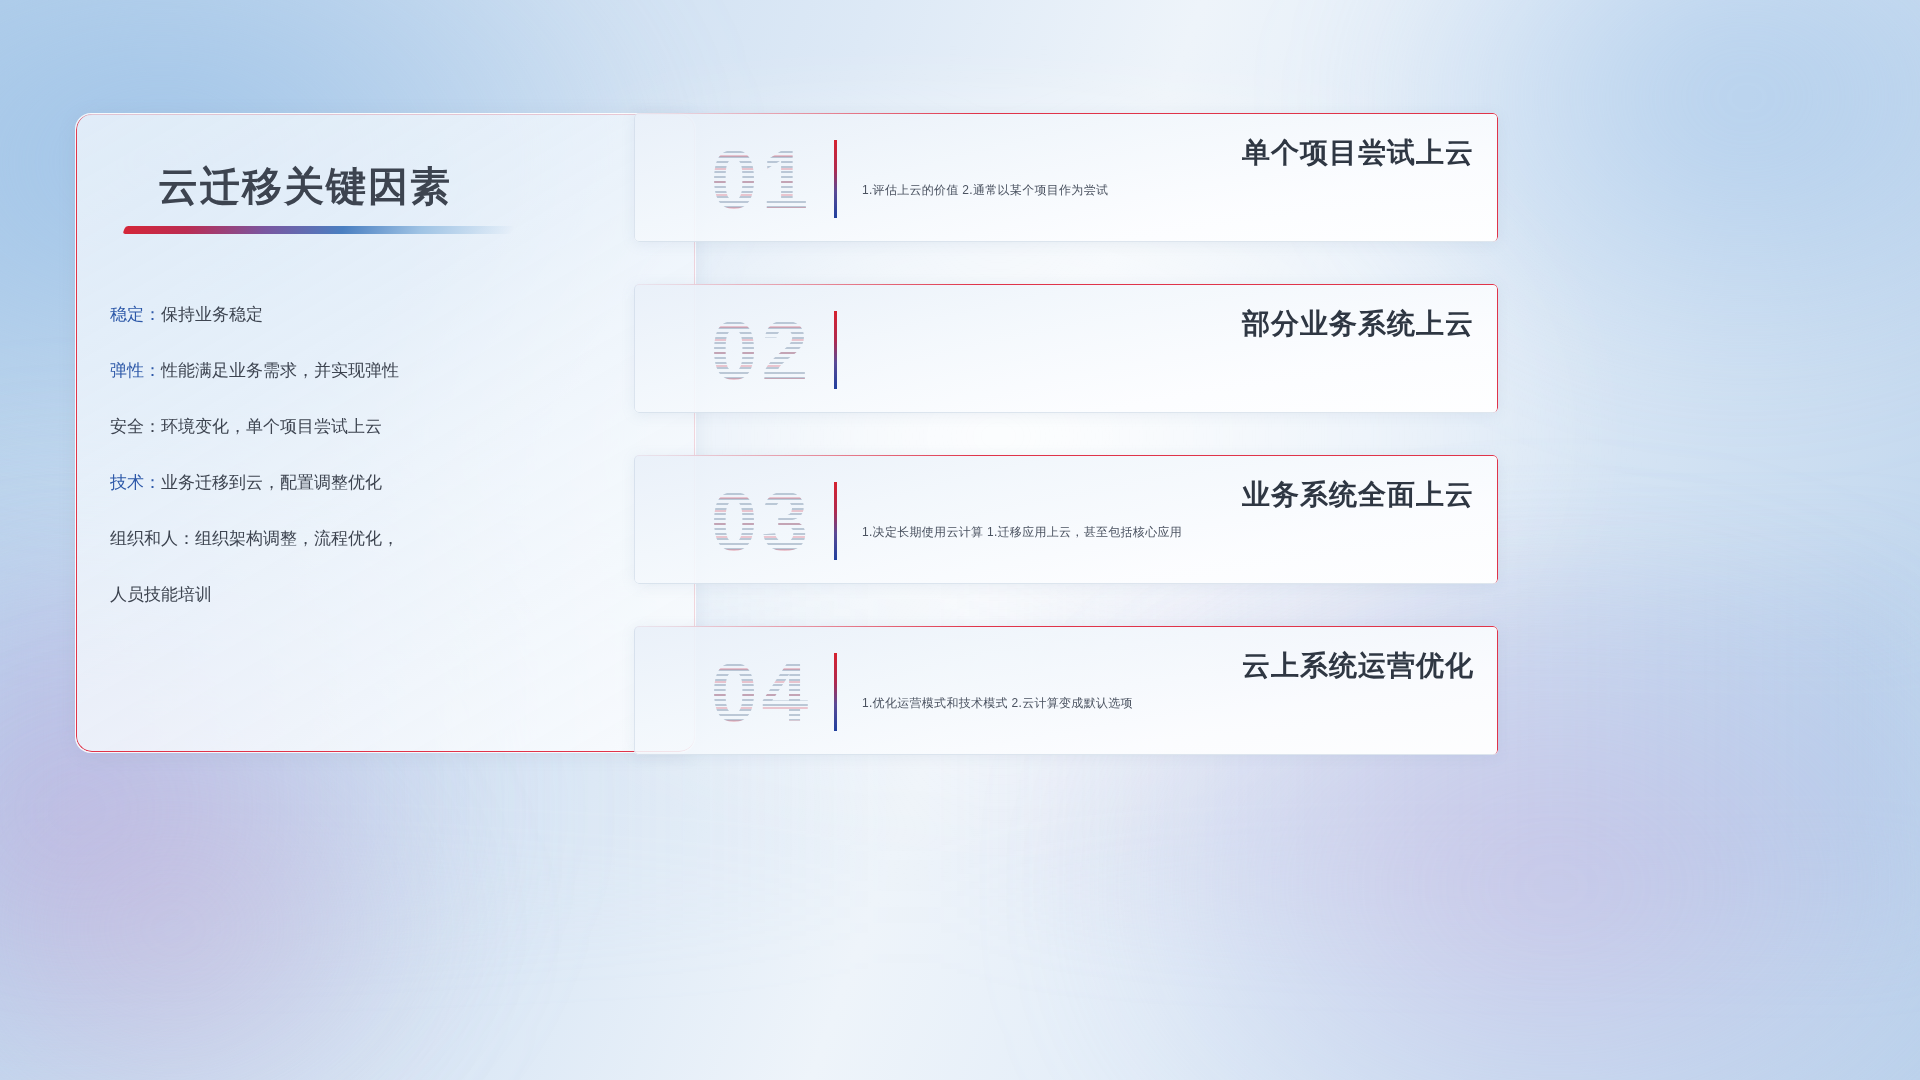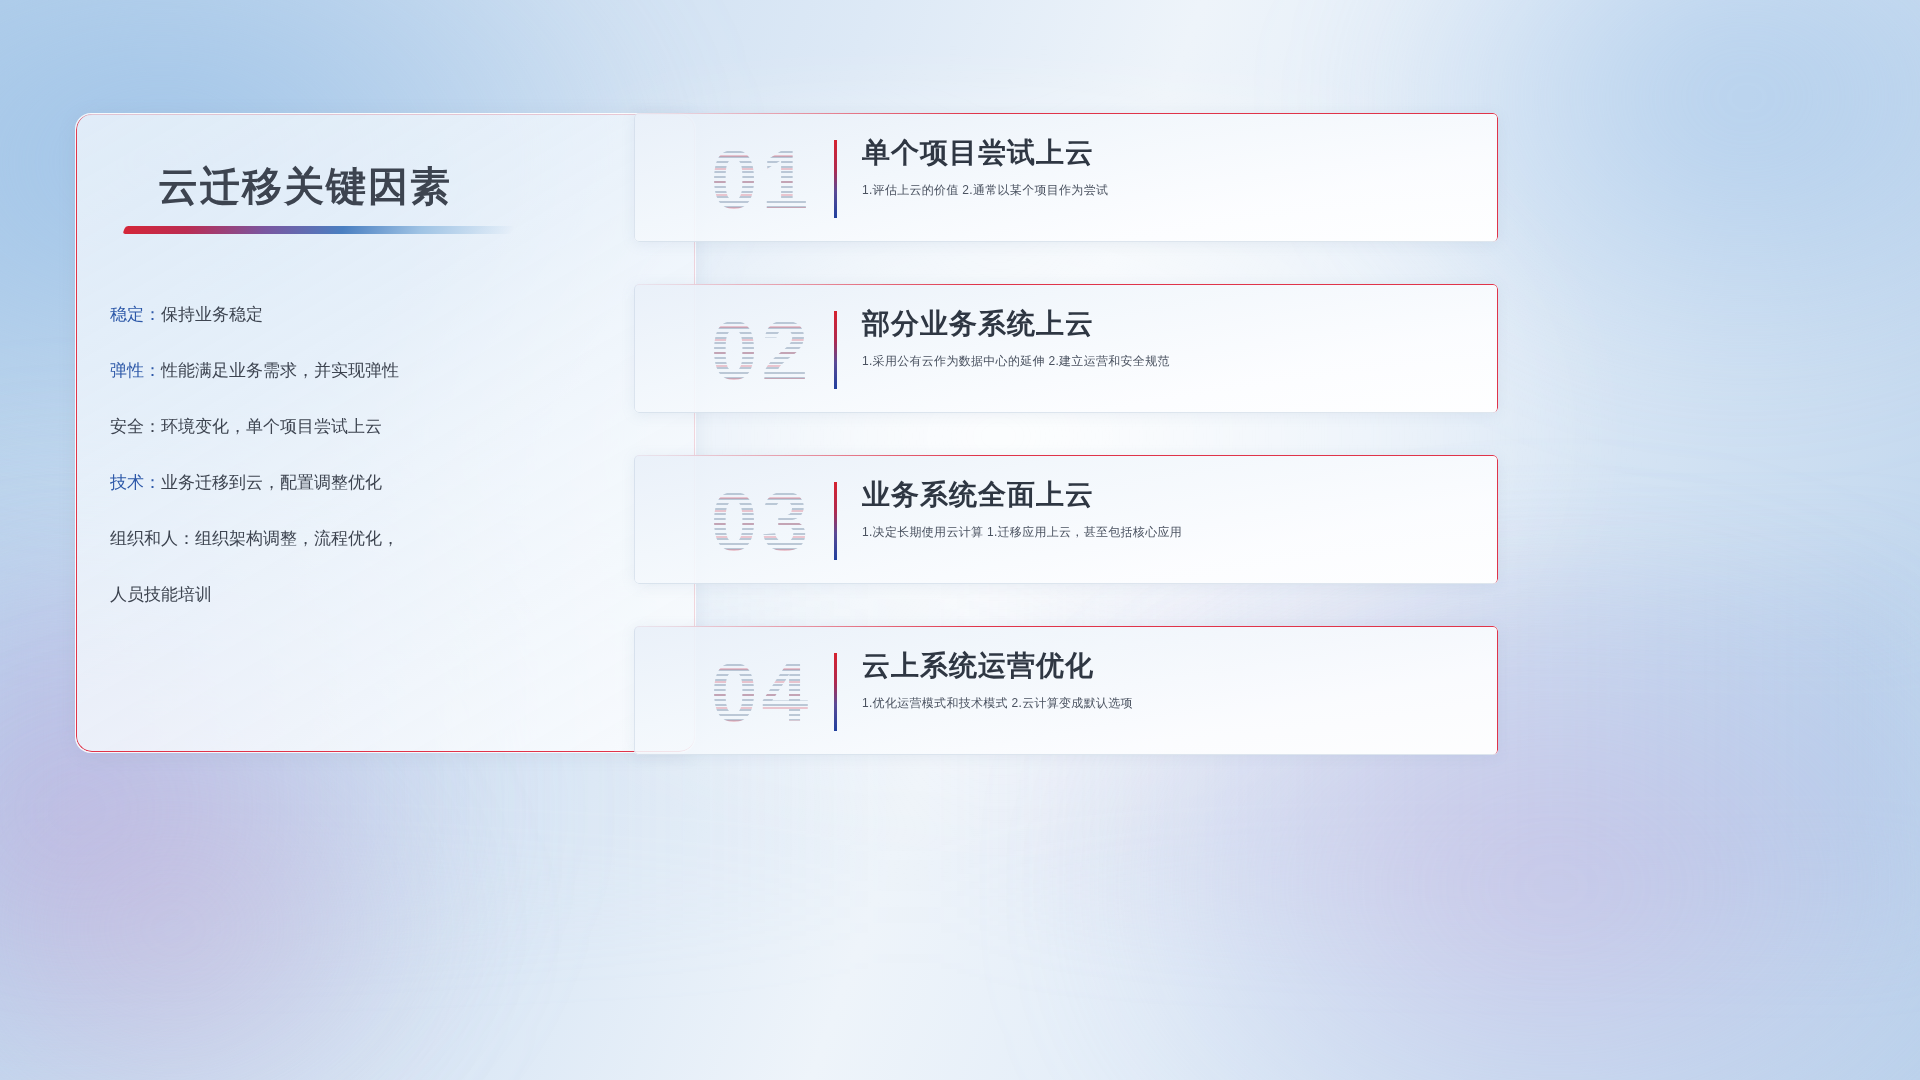--- a/index.html
+++ b/index.html
@@ -161,21 +161,21 @@
 
   .card-divider{
     position:absolute; left:200px; top:27px;
     width:2.5px; height:78px;
     background:linear-gradient(180deg,#d6222f 0%,#b02a4e 38%,#5a4a96 66%,#1f3f9e 100%);
   }
 
   .card-body{ position:absolute; left:228px; top:22px; right:24px; }
   .card-title{
     font-size:28px; font-weight:bold; color:#2f3743; letter-spacing:1px;
-    line-height:1.25; white-space:nowrap;
+    line-height:1.25; white-space:nowrap;text-align:right;
   }
   .card-sub{
     margin-top:12px;
     font-size:12px; color:#4a5260; letter-spacing:.3px;
     white-space:nowrap;
   }
 </style>
 </head>
 <body>
 
@@ -241,21 +241,20 @@
         <div class="card-sub">1.评估上云的价值    2.通常以某个项目作为尝试</div>
       </div>
     </article>
 
     <article class="card">
       <div class="card-num">02</div>
       <div class="card-num-tint">02</div>
       <div class="card-divider"></div>
       <div class="card-body">
         <div class="card-title">部分业务系统上云</div>
-        <div class="card-sub">1.采用公有云作为数据中心的延伸   2.建立运营和安全规范</div>
       </div>
     </article>
 
     <article class="card">
       <div class="card-num">03</div>
       <div class="card-num-tint">03</div>
       <div class="card-divider"></div>
       <div class="card-body">
         <div class="card-title">业务系统全面上云</div>
         <div class="card-sub">1.决定长期使用云计算   1.迁移应用上云，甚至包括核心应用</div>

